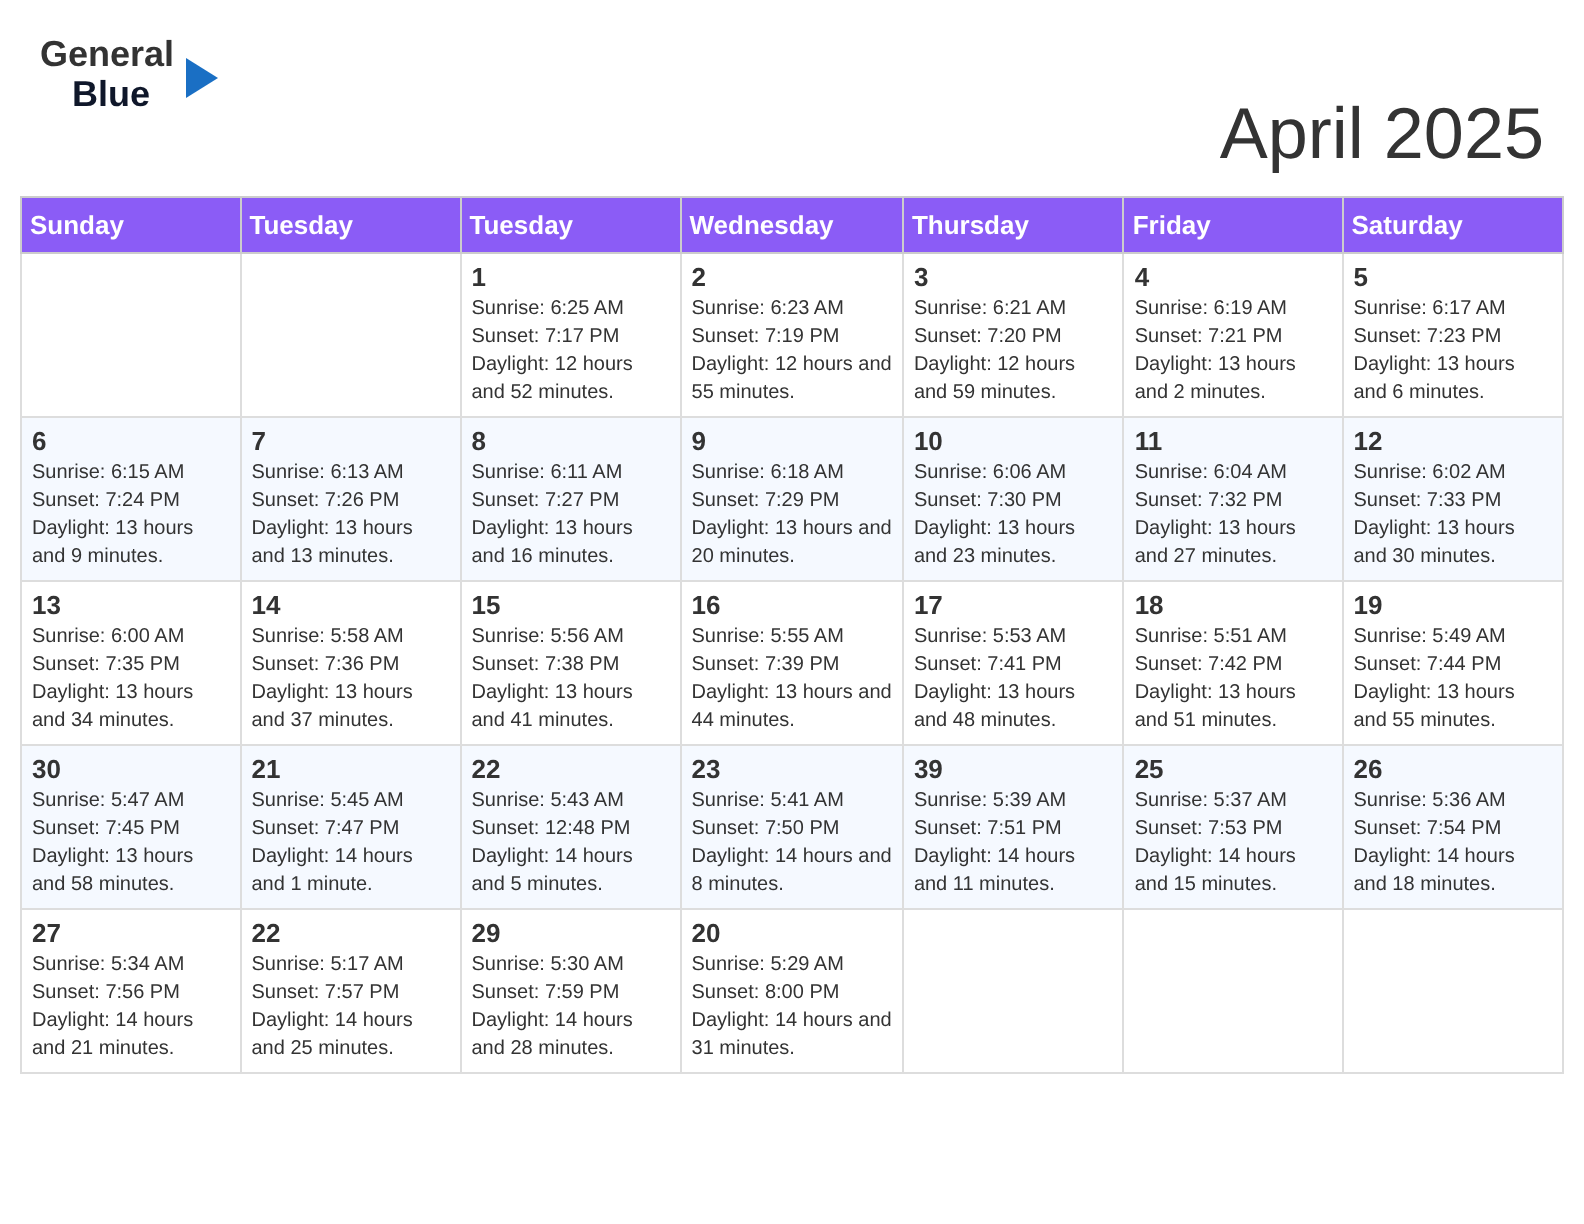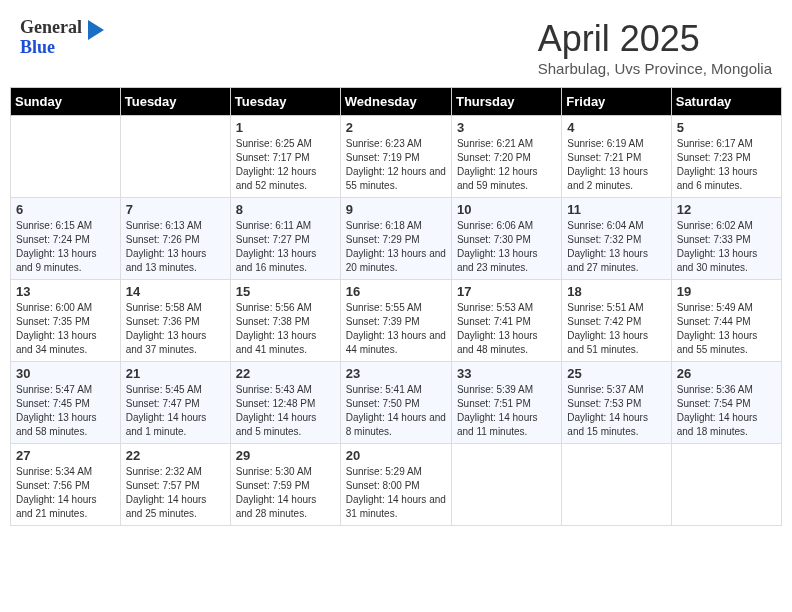--- a/index.html
+++ b/index.html
@@ -11,41 +11,42 @@
       padding: 10px;
     }
     .header {
       display: flex;
       justify-content: space-between;
       align-items: flex-start;
       padding: 8px 10px 4px 10px;
     }
     .logo {
       display: flex;
+      align-items: center;
       gap: 4px;
-      font-family: Liberation Serif, serif;
     }
     .logo-text {
       font-size: 18px;
       font-weight: bold;
       line-height: 1.1;
     }
     .logo-text .general { color: #333; }
-    .logo-text .blue { color: #1d4ed8; }
+    .logo-text .blue { color: #0f172a; margin-left: 16px; }
     .logo-arrow {
       width: 0;
       height: 0;
       border-top: 10px solid transparent;
       border-bottom: 10px solid transparent;
       border-left: 16px solid #1a6fc4;
       margin-left: 2px;
       margin-top: 2px;
     }
     .title-area {
-      text-align: left;
+      text-align: center;
+      margin-top: 28px;
     }
     .month-title {
       font-size: 36px;
       color: #333;
       font-weight: normal;
     }
     .location-subtitle {
       font-size: 15px;
       color: #555;
     }
@@ -81,38 +82,37 @@
     .day-info {
       font-size: 10px;
       line-height: 1.4;
       color: #333;
     }
     .empty-cell {
       background: #f9f9f9;
     }
     tr:nth-child(even) td { background-color: #f5f9ff; }
     tr:nth-child(odd) td { background-color: #fff; }
-    .calendar thead tr th { background-color: #000000; }
+    .calendar thead tr th { background-color: #8b5cf6; }
   </style>
 </head>
 <body>
 
 <div class="header">
   <div class="logo">
     <div>
       <div class="logo-text">
         <span class="general">General</span><br>
         <span class="blue">Blue</span>
       </div>
     </div>
     <div class="logo-arrow"></div>
   </div>
   <div class="title-area">
     <div class="month-title">April 2025</div>
-    <div class="location-subtitle">Sharbulag, Uvs Province, Mongolia</div>
   </div>
 </div>
 
 <table class="calendar">
   <thead>
     <tr>
     <th>Sunday</th>
         <th>Tuesday</th>
         <th>Tuesday</th>
         <th>Wednesday</th>
@@ -263,21 +263,21 @@
 Sunset: 12:48 PM
 Daylight: 14 hours and 5 minutes.</div>
         </td>
         <td>
           <span class="day-number">23</span>
           <div class="day-info">Sunrise: 5:41 AM
 Sunset: 7:50 PM
 Daylight: 14 hours and 8 minutes.</div>
         </td>
         <td>
-          <span class="day-number">33</span>
+          <span class="day-number">39</span>
           <div class="day-info">Sunrise: 5:39 AM
 Sunset: 7:51 PM
 Daylight: 14 hours and 11 minutes.</div>
         </td>
         <td>
           <span class="day-number">25</span>
           <div class="day-info">Sunrise: 5:37 AM
 Sunset: 7:53 PM
 Daylight: 14 hours and 15 minutes.</div>
         </td>
@@ -290,21 +290,21 @@
       </tr>
       <tr>
         <td>
           <span class="day-number">27</span>
           <div class="day-info">Sunrise: 5:34 AM
 Sunset: 7:56 PM
 Daylight: 14 hours and 21 minutes.</div>
         </td>
         <td>
           <span class="day-number">22</span>
-          <div class="day-info">Sunrise: 2:32 AM
+          <div class="day-info">Sunrise: 5:17 AM
 Sunset: 7:57 PM
 Daylight: 14 hours and 25 minutes.</div>
         </td>
         <td>
           <span class="day-number">29</span>
           <div class="day-info">Sunrise: 5:30 AM
 Sunset: 7:59 PM
 Daylight: 14 hours and 28 minutes.</div>
         </td>
         <td>

